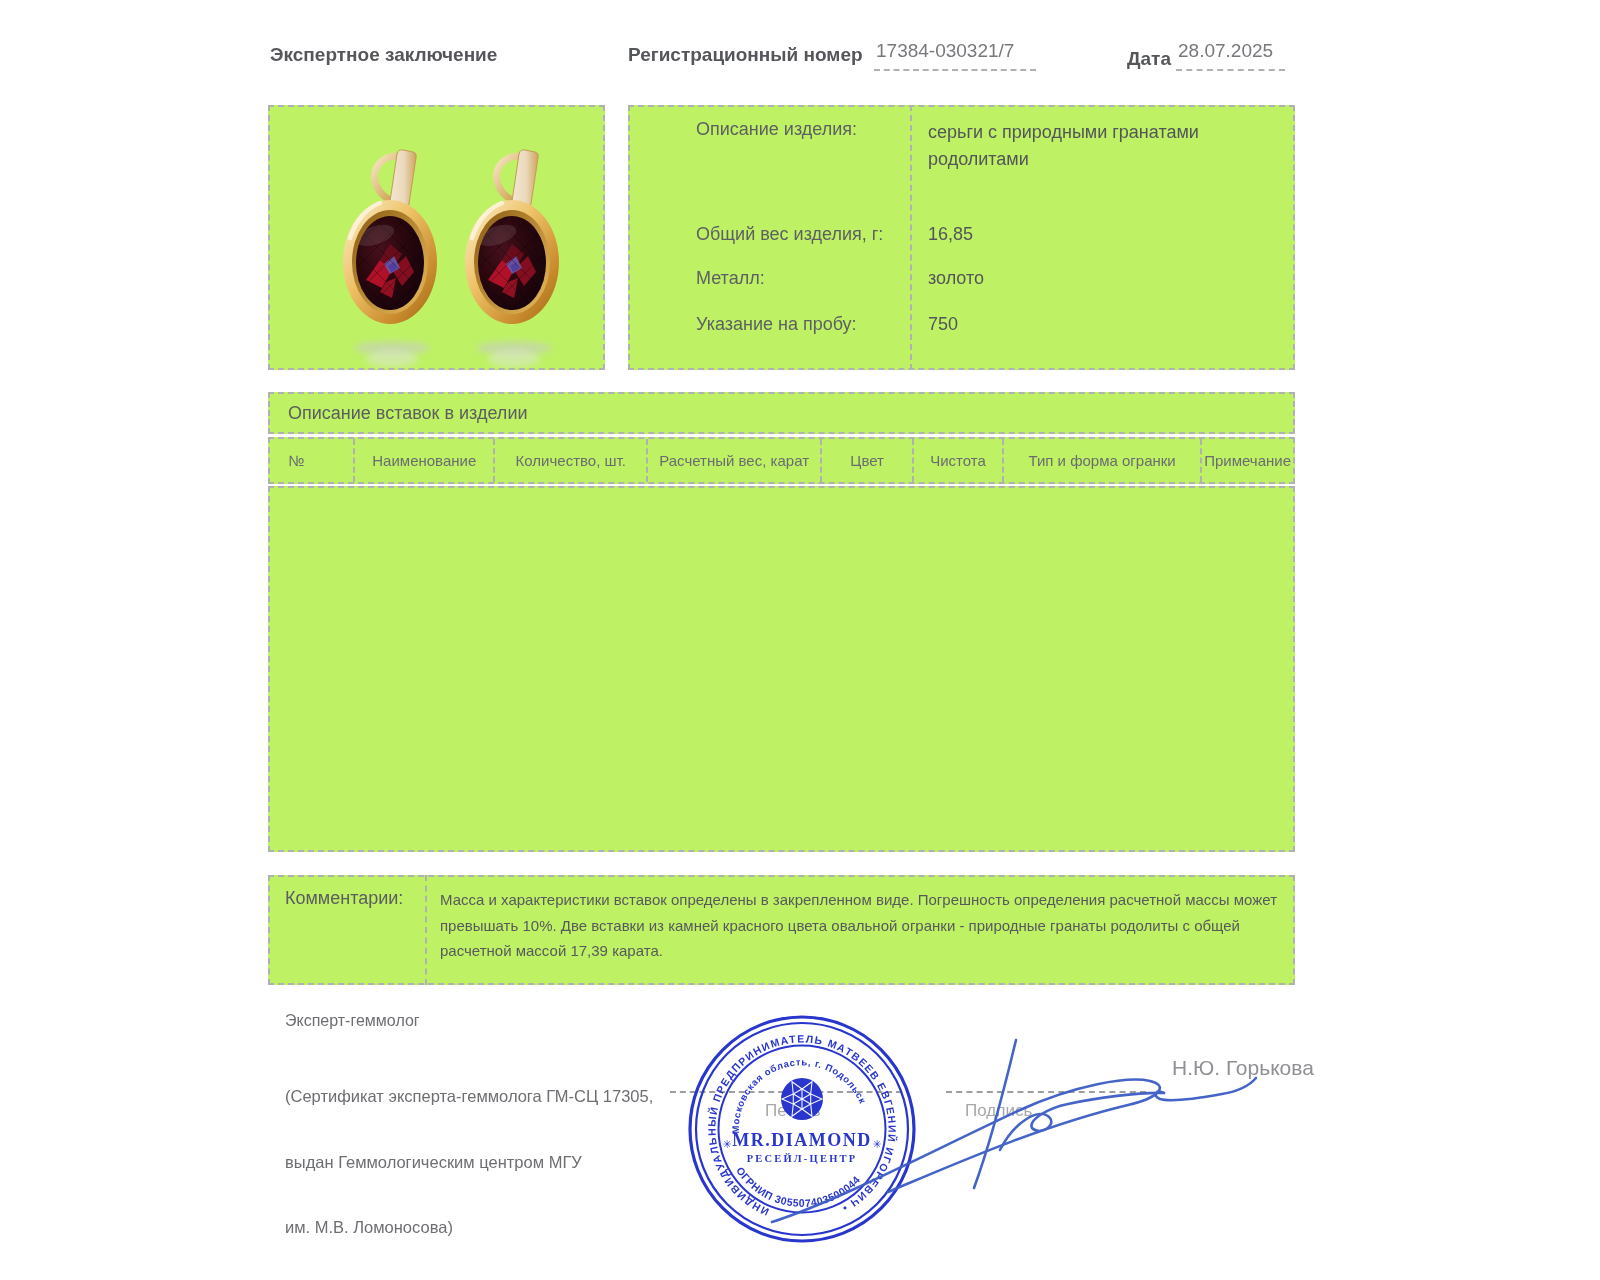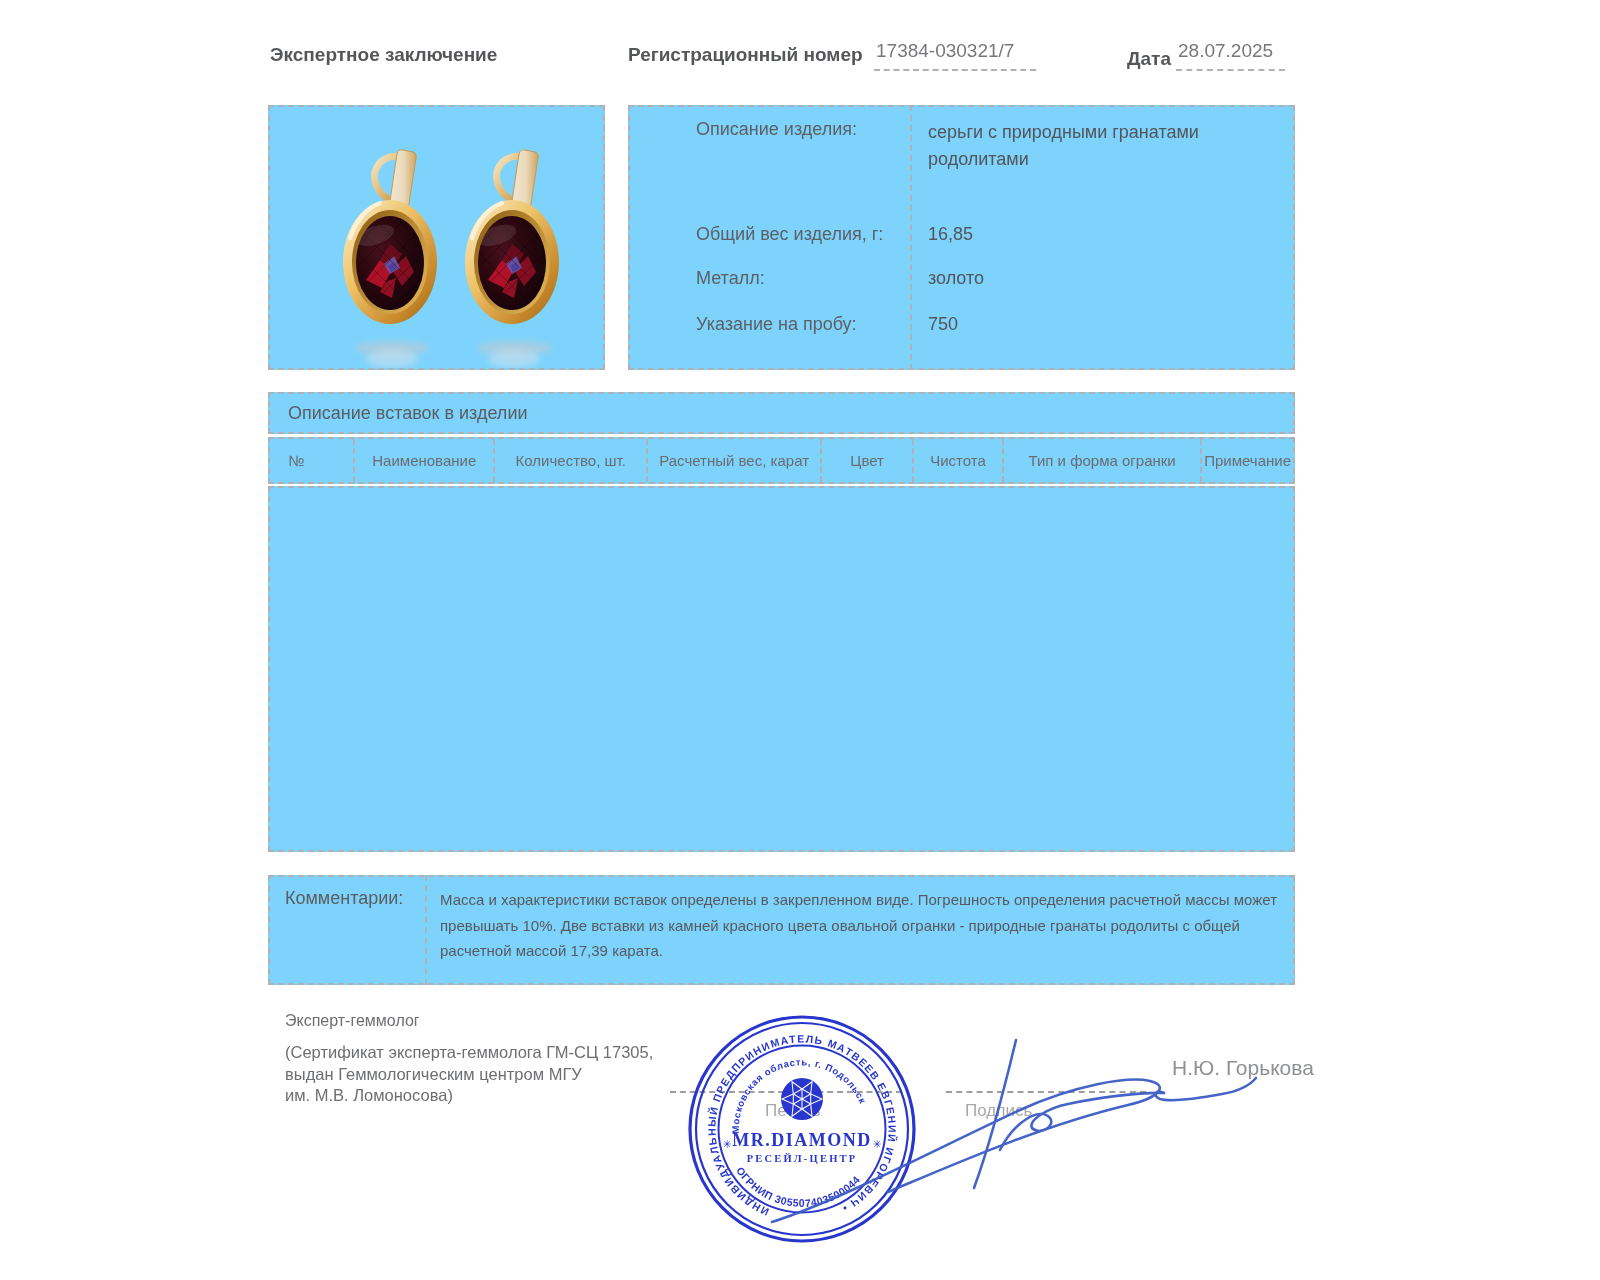--- a/index.html
+++ b/index.html
@@ -1,35 +1,35 @@
 <!DOCTYPE html>
 <html><head>
 <meta charset="utf-8">
 <style>
   html,body{margin:0;padding:0;background:#ffffff;}
   .page{position:relative;width:1600px;height:1280px;background:#ffffff;overflow:hidden;
         font-family:"Liberation Sans",sans-serif;}
   .abs{position:absolute;}
-  .dashbox{border:2px dashed #b0b1b3;box-sizing:border-box;background:#7dd3fc;}
+  .dashbox{border:2px dashed #b0b1b3;box-sizing:border-box;background:#bef264;}
   .vdash{border-left:2px dashed #b0b1b3;width:0;}
   .b{font-weight:bold;color:#55565a;font-size:19px;}
   .grey{color:#77787c;font-size:19px;}
   .dashunder{border-bottom:2px dashed #b0b1b3;padding:0 22px 7px 2px;}
   .lbl{font-size:18px;color:#5e5f63;margin-left:48px;}
   .val{font-size:18px;color:#54555a;}
   .secTitle{font-size:18px;color:#5c5d60;}
   .hdrRow{display:flex;}
   .hcell{display:flex;align-items:center;justify-content:center;text-align:center;
          font-size:15px;color:#6b6c70;box-sizing:border-box;border-left:2px dashed #b0b1b3;}
   .hcell:first-child{border-left:none;}
   .c0{width:55px;}.c1{width:145px;margin-left:30px;}.c2{width:158px;}.c3{width:180px;}
   .c4{width:95px;}.c5{width:93px;}.c6{width:205px;}.c7{width:96px;}
   .comText{font-size:15px;line-height:25.5px;color:#58595d;width:852px;}
   .expT{font-size:16px;color:#6d6e72;}
-  .certL{font-size:16.5px;line-height:21.5px;color:#6d6e72;}
+  .certL{font-size:16.5px;line-height:21.5px;color:#6d6e72;margin-top:44px;}
   .cap{font-size:17px;color:#a7a8ab;}
   .capline{border-top:2px dashed #9d9ea1;height:0;}
   .name{font-size:21px;color:#8f9094;}
   svg text{font-family:"Liberation Sans",sans-serif;}
   .serif{font-family:"Liberation Serif",serif;}
 </style>
 </head>
 <body>
 
 <div class="page">

